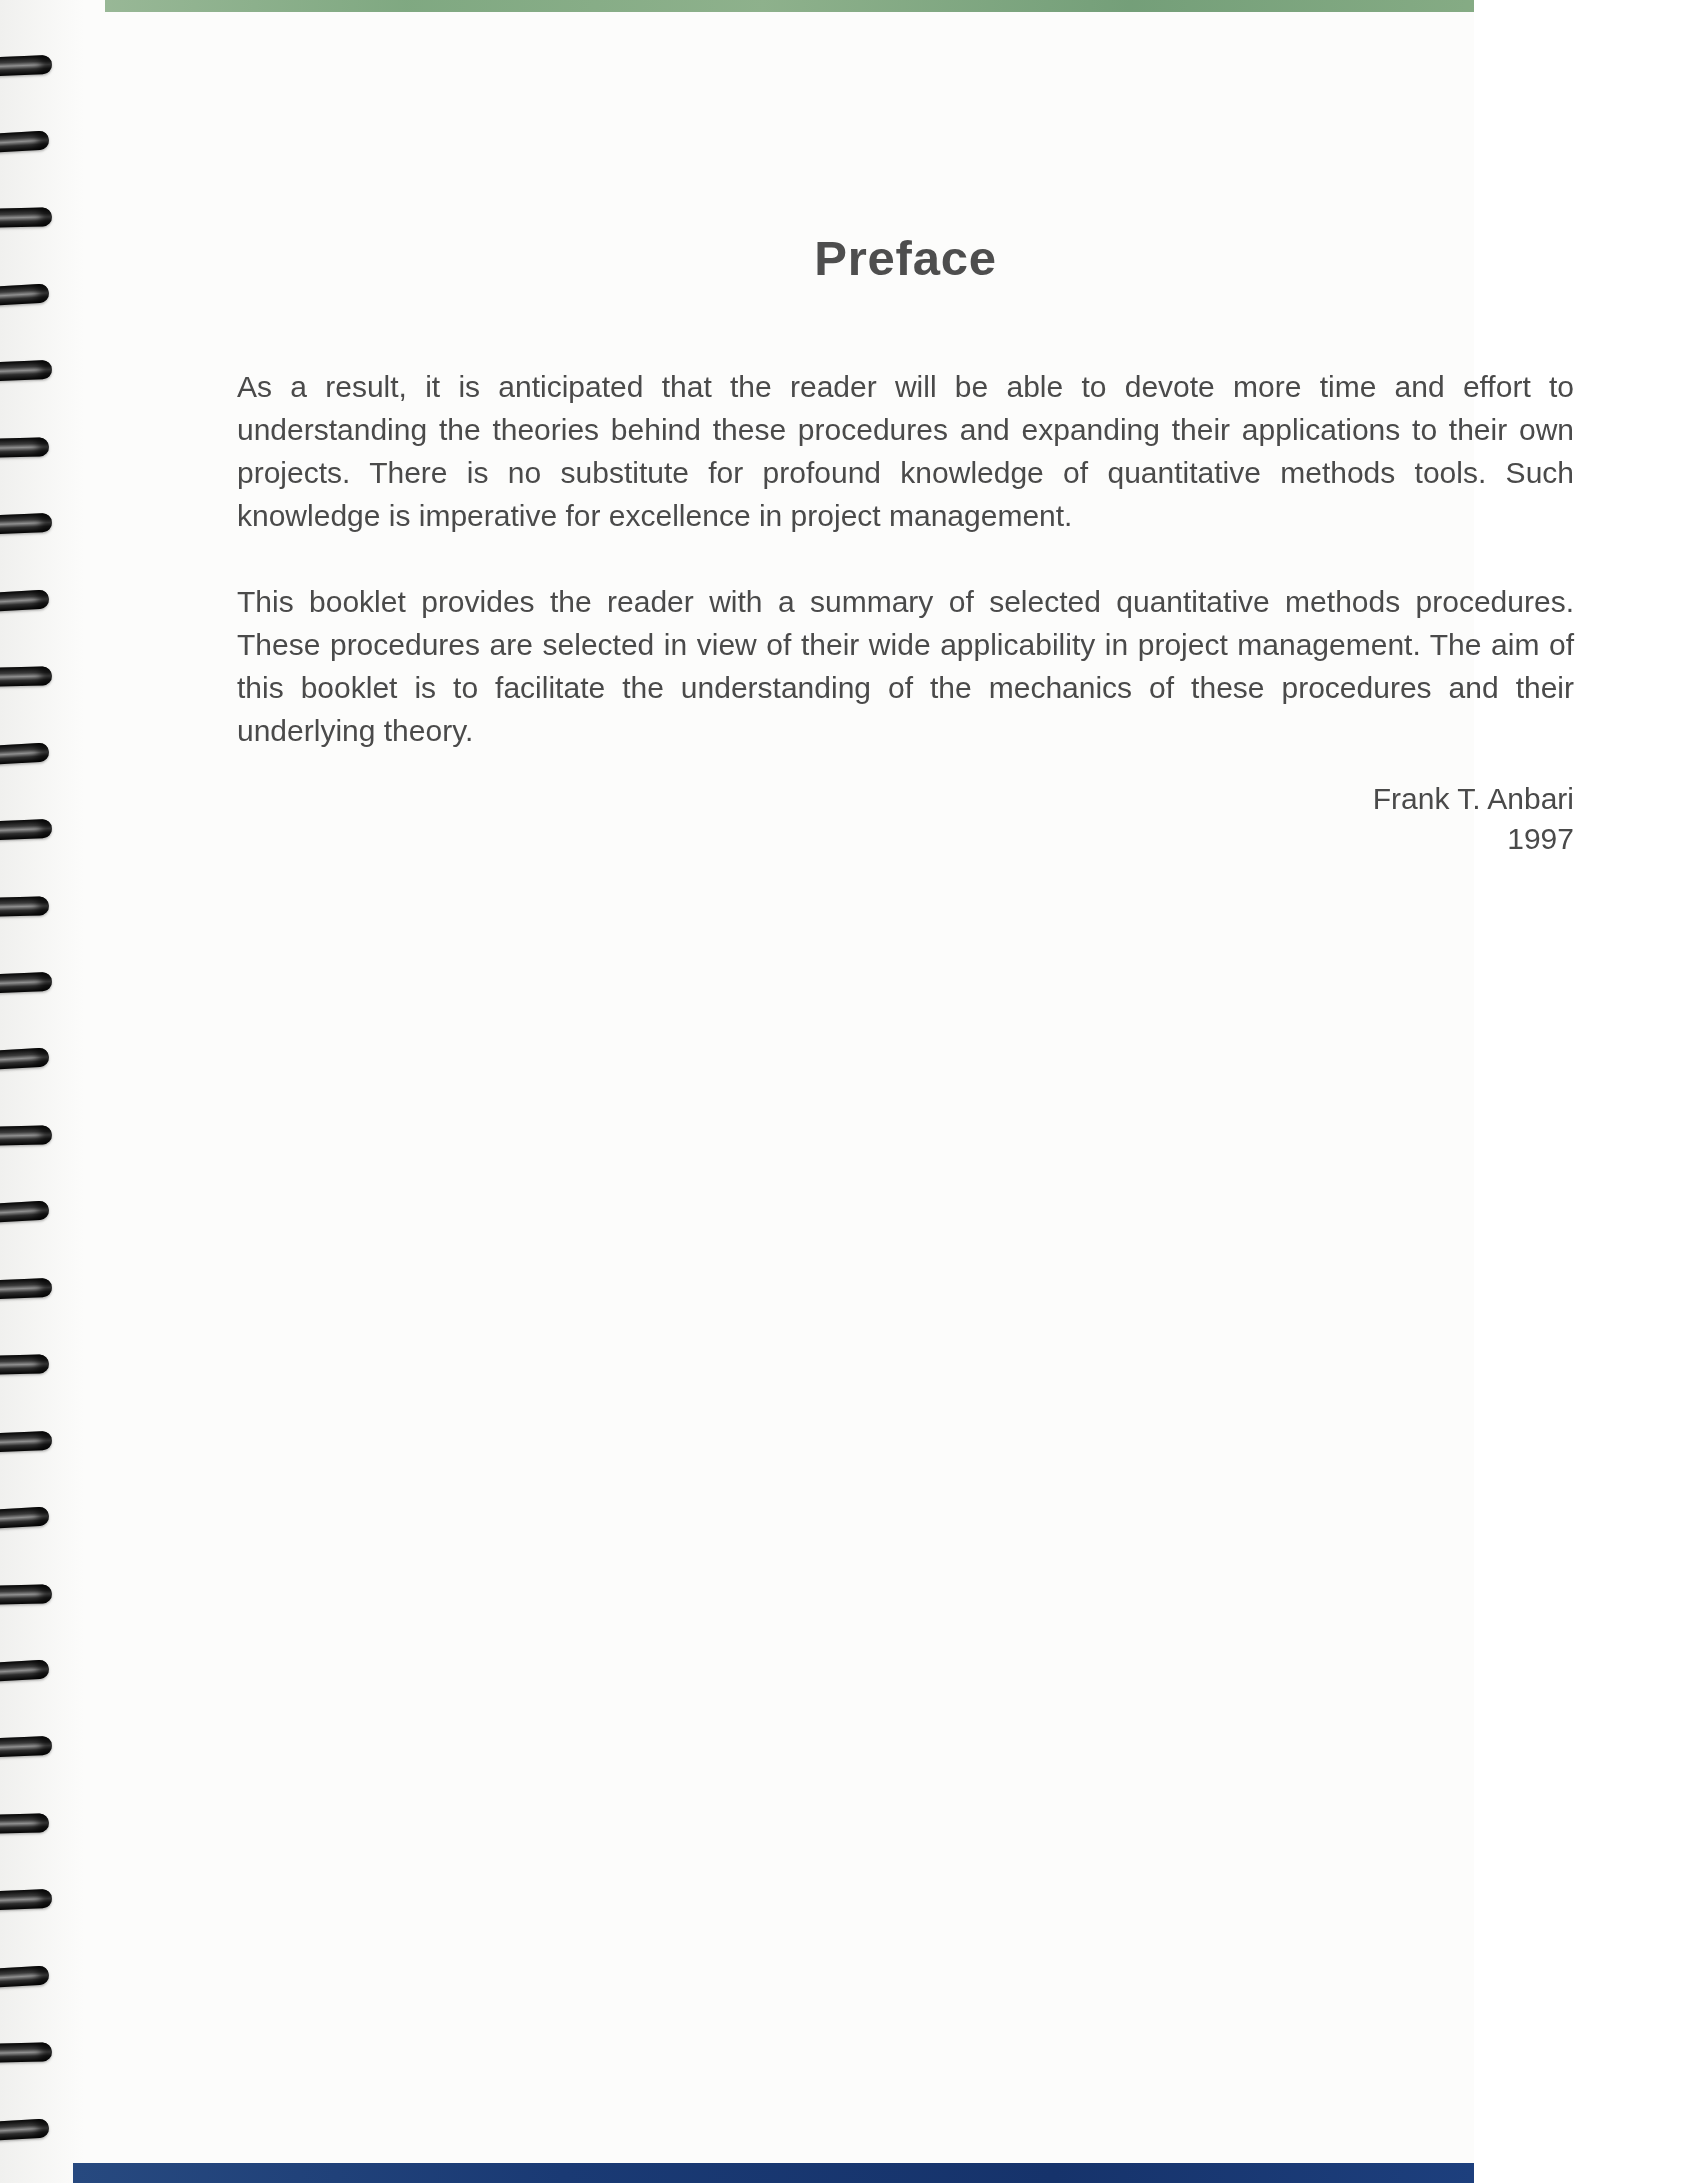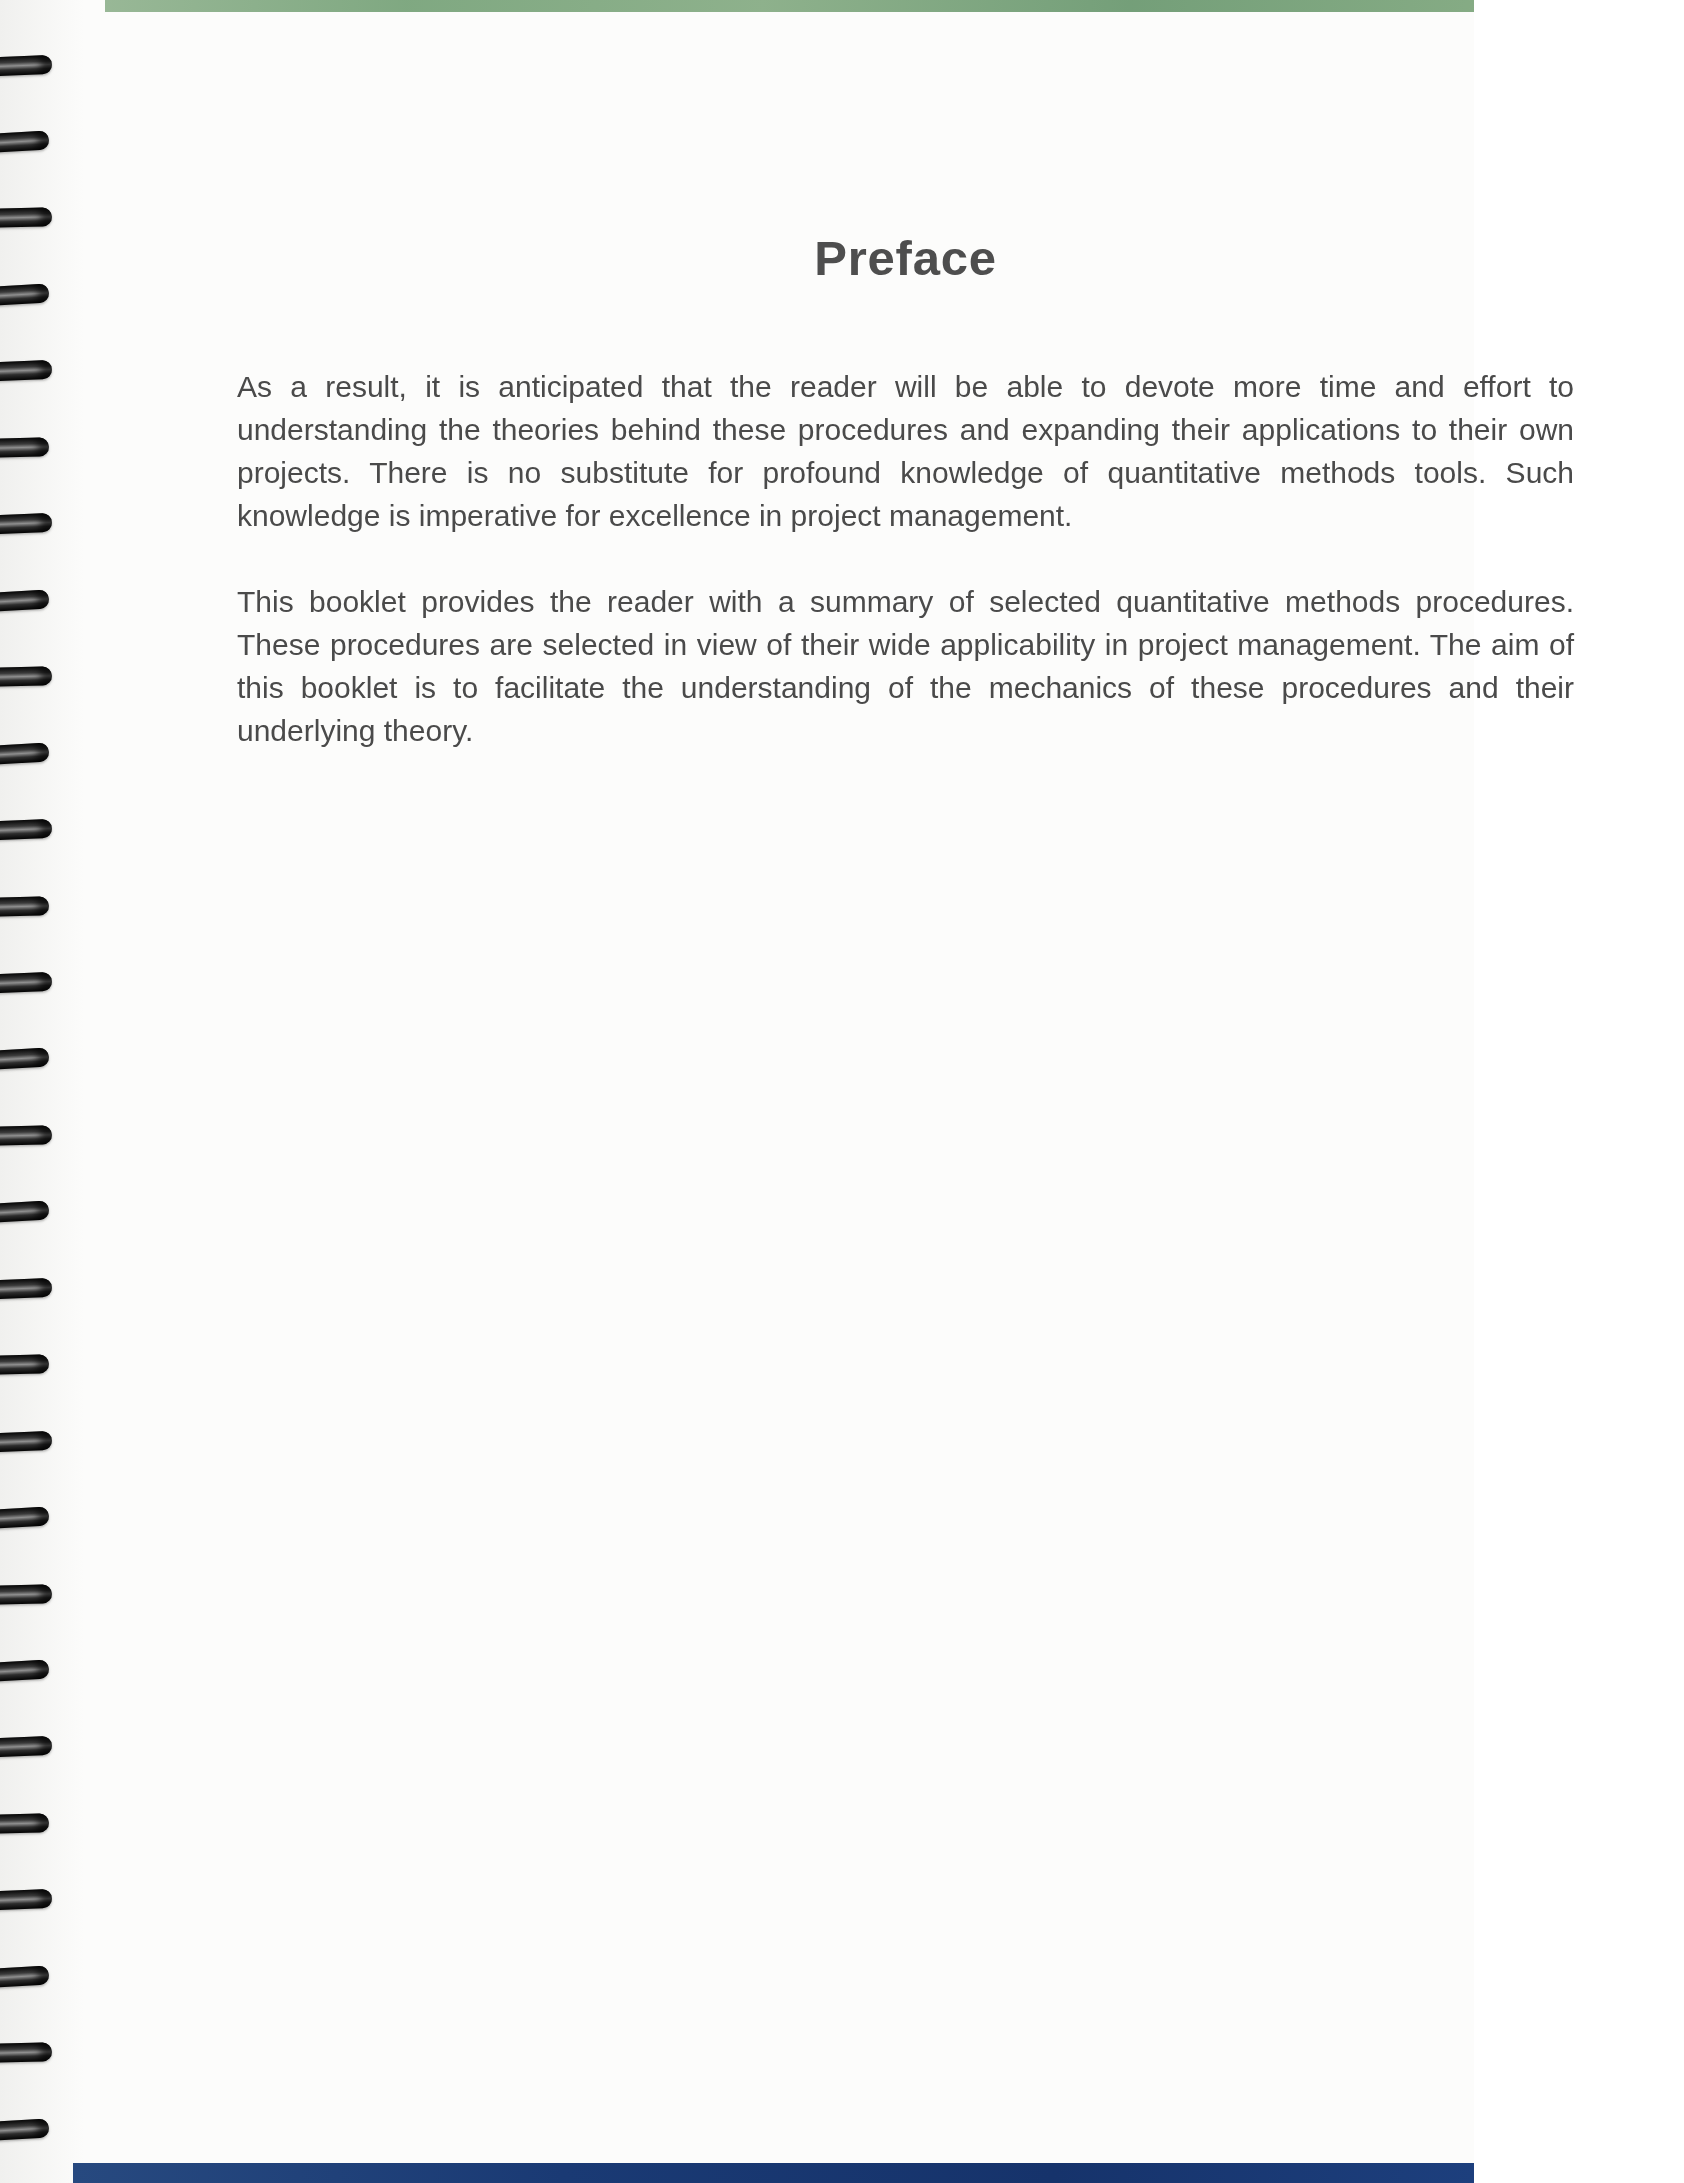--- a/index.html
+++ b/index.html
@@ -106,18 +106,20 @@
       <div class="coil" style="top: 1967px;"></div>
       <div class="coil" style="top: 2043px;"></div>
       <div class="coil" style="top: 2120px;"></div>
     </div>
 
   <div class="content">
     <h1 class="title">Preface</h1>
     <p class="para">As a result, it is anticipated that the reader will be able to devote more time and effort to understanding the theories behind these procedures and expanding their applications to their own projects. There is no substitute for profound knowledge of quantitative methods tools. Such knowledge is imperative for excellence in project management.</p>
     <p class="para">This booklet provides the reader with a summary of selected quantitative methods procedures. These procedures are selected in view of their wide applicability in project management. The aim of this booklet is to facilitate the understanding of the mechanics of these procedures and their underlying theory.</p>
     <div class="signature">
+      <div>Frank T. Anbari</div>
+      <div>1997</div>
     </div>
   </div>
 
   <div class="bottom-strip"></div>
 </div>
 
 
 </body></html>

